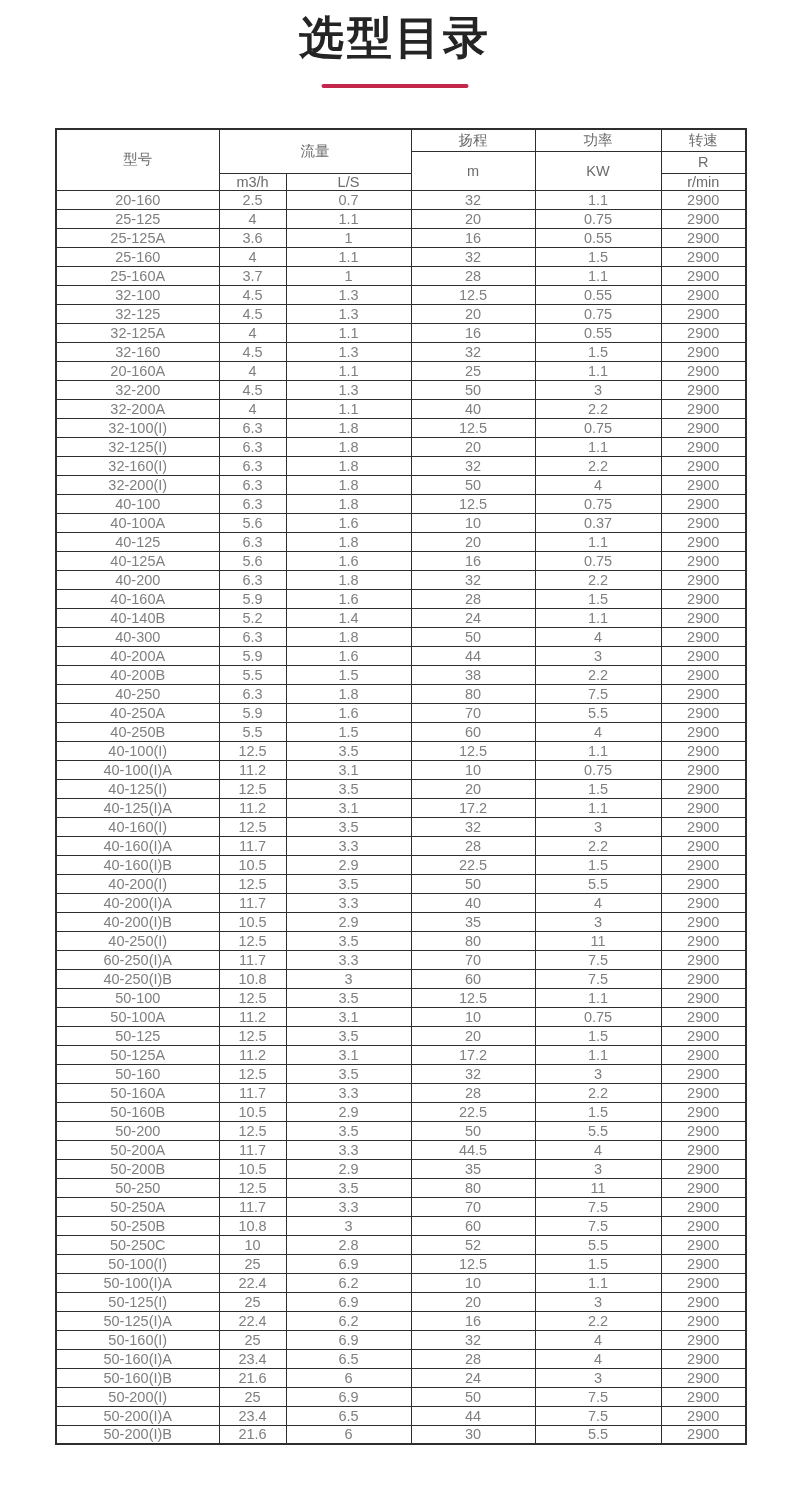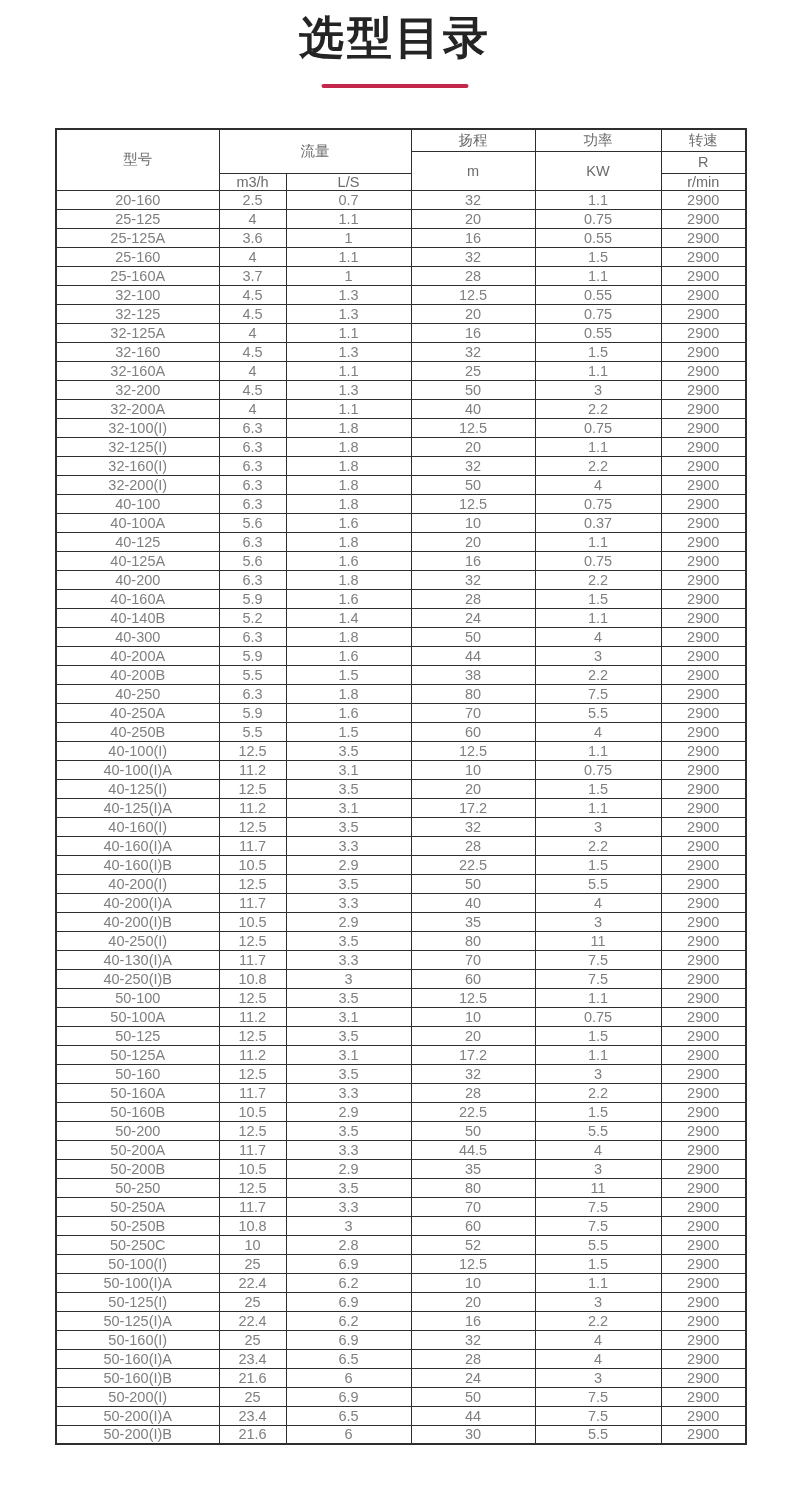--- a/index.html
+++ b/index.html
@@ -166,21 +166,21 @@
     </tr>
         <tr>
       <td>32-160</td>
       <td>4.5</td>
       <td>1.3</td>
       <td>32</td>
       <td>1.5</td>
       <td>2900</td>
     </tr>
         <tr>
-      <td>32-160A</td>
+      <td>20-160A</td>
       <td>4</td>
       <td>1.1</td>
       <td>25</td>
       <td>1.1</td>
       <td>2900</td>
     </tr>
         <tr>
       <td>32-200</td>
       <td>4.5</td>
       <td>1.3</td>
@@ -414,21 +414,21 @@
     </tr>
         <tr>
       <td>40-250(I)</td>
       <td>12.5</td>
       <td>3.5</td>
       <td>80</td>
       <td>11</td>
       <td>2900</td>
     </tr>
         <tr>
-      <td>40-130(I)A</td>
+      <td>60-250(I)A</td>
       <td>11.7</td>
       <td>3.3</td>
       <td>70</td>
       <td>7.5</td>
       <td>2900</td>
     </tr>
         <tr>
       <td>40-250(I)B</td>
       <td>10.8</td>
       <td>3</td>

